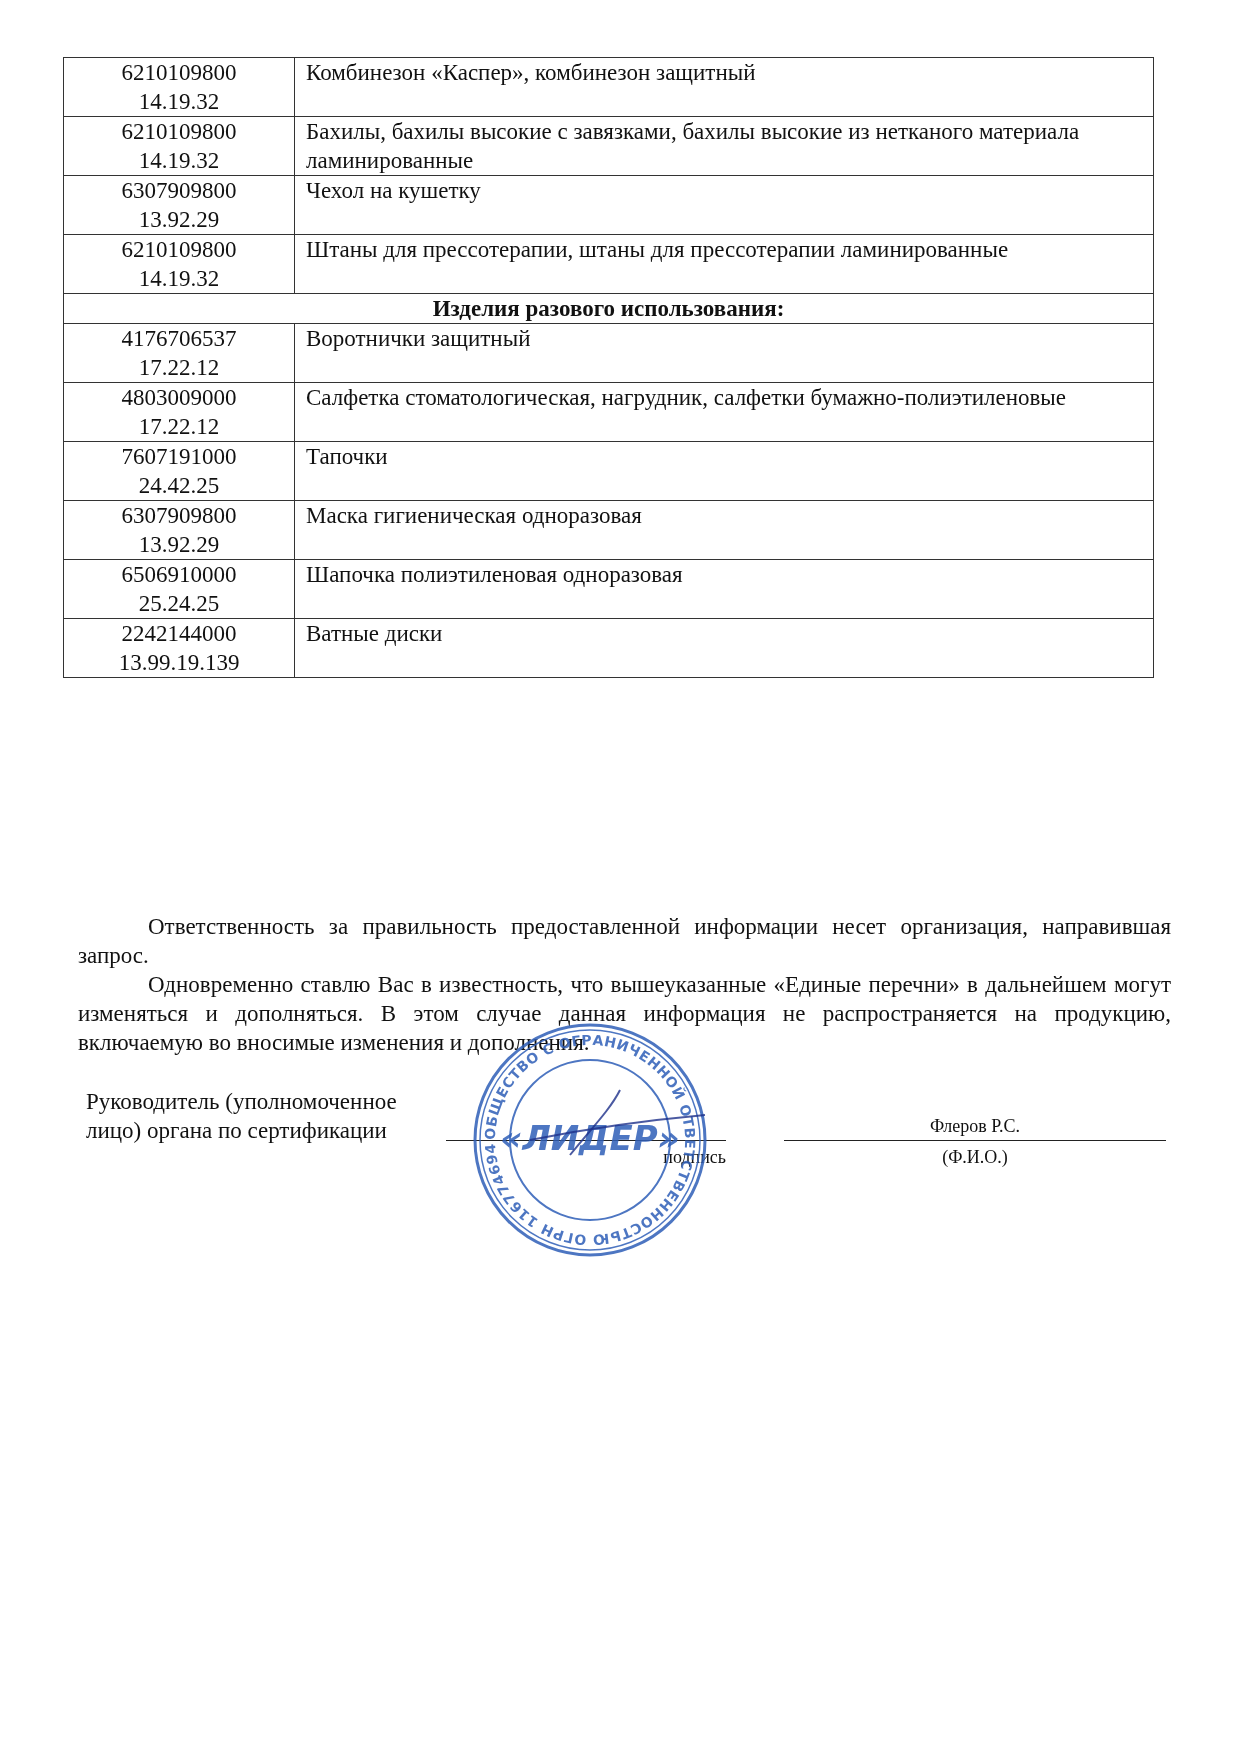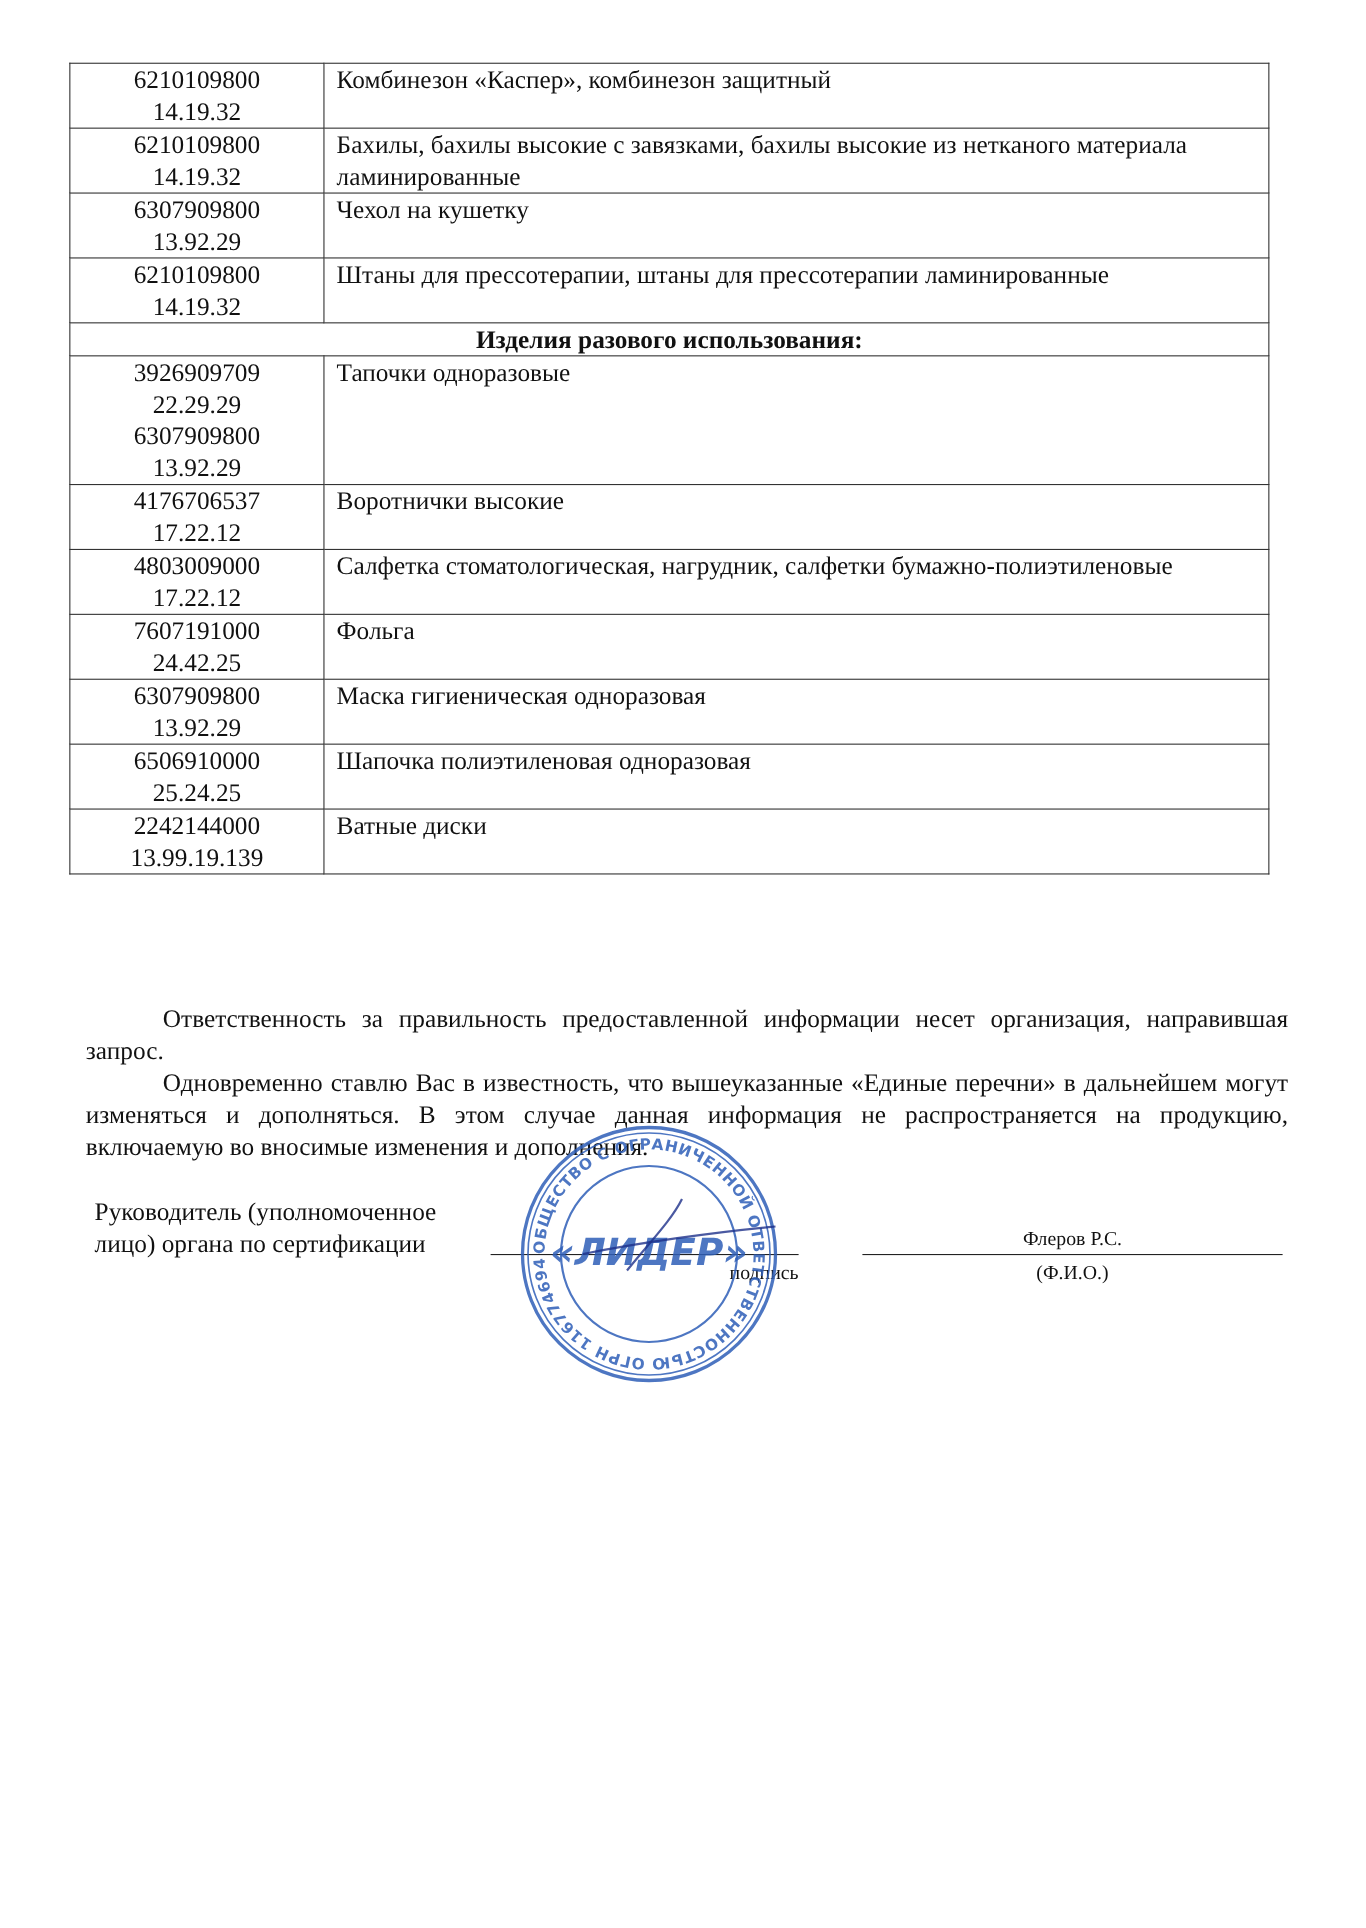--- a/index.html
+++ b/index.html
@@ -62,47 +62,38 @@
             <span class="code-line">6210109800</span>
             <span class="code-line">14.19.32</span>
           </td>
           <td class="name"><span>Штаны для прессотерапии, штаны для прессотерапии ламинированные</span></td>
         </tr>
         <tr>
           <td colspan="2" class="section">Изделия разового использования:</td>
         </tr>
         <tr>
           <td class="code">
-            <span class="code-line">3926909709</span>
-            <span class="code-line">22.29.29</span>
-            <span class="code-line">6307909800</span>
-            <span class="code-line">13.92.29</span>
-          </td>
-          <td class="name"><span>Тапочки одноразовые</span></td>
-        </tr>
-        <tr>
-          <td class="code">
             <span class="code-line">4176706537</span>
             <span class="code-line">17.22.12</span>
           </td>
-          <td class="name"><span>Воротнички высокие</span></td>
+          <td class="name"><span>Воротнички защитный</span></td>
         </tr>
         <tr>
           <td class="code">
             <span class="code-line">4803009000</span>
             <span class="code-line">17.22.12</span>
           </td>
           <td class="name"><span>Салфетка стоматологическая, нагрудник, салфетки бумажно-полиэтиленовые</span></td>
         </tr>
         <tr>
           <td class="code">
             <span class="code-line">7607191000</span>
             <span class="code-line">24.42.25</span>
           </td>
-          <td class="name"><span>Фольга</span></td>
+          <td class="name"><span>Тапочки</span></td>
         </tr>
         <tr>
           <td class="code">
             <span class="code-line">6307909800</span>
             <span class="code-line">13.92.29</span>
           </td>
           <td class="name"><span>Маска гигиеническая одноразовая</span></td>
         </tr>
         <tr>
           <td class="code">

